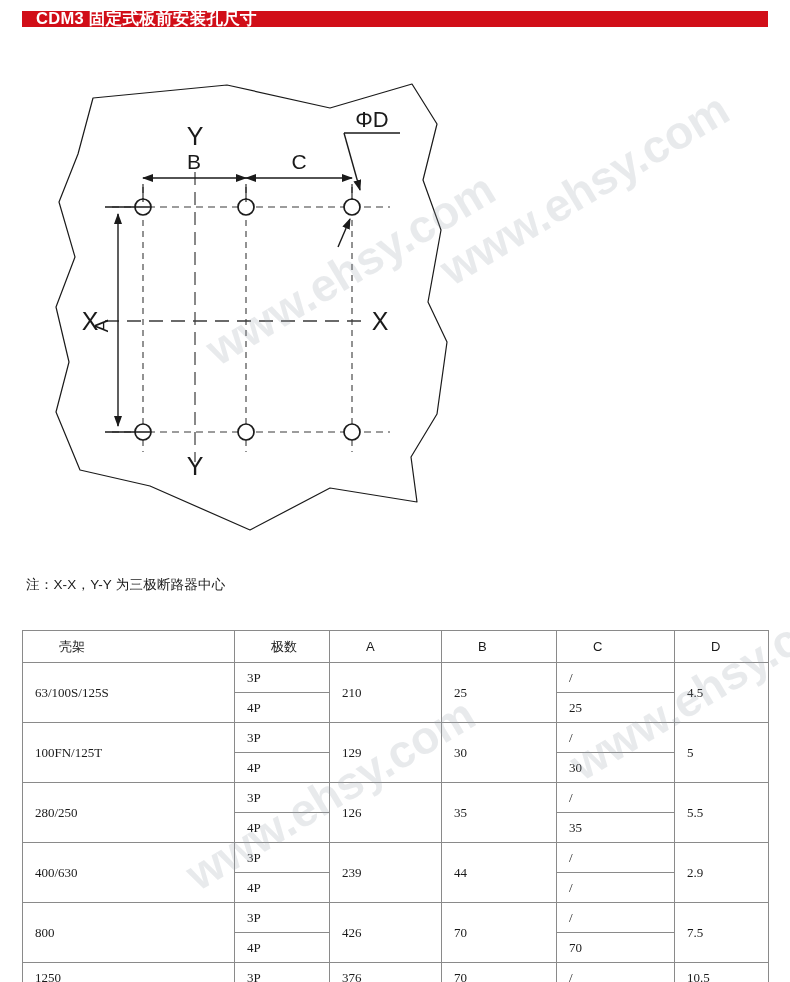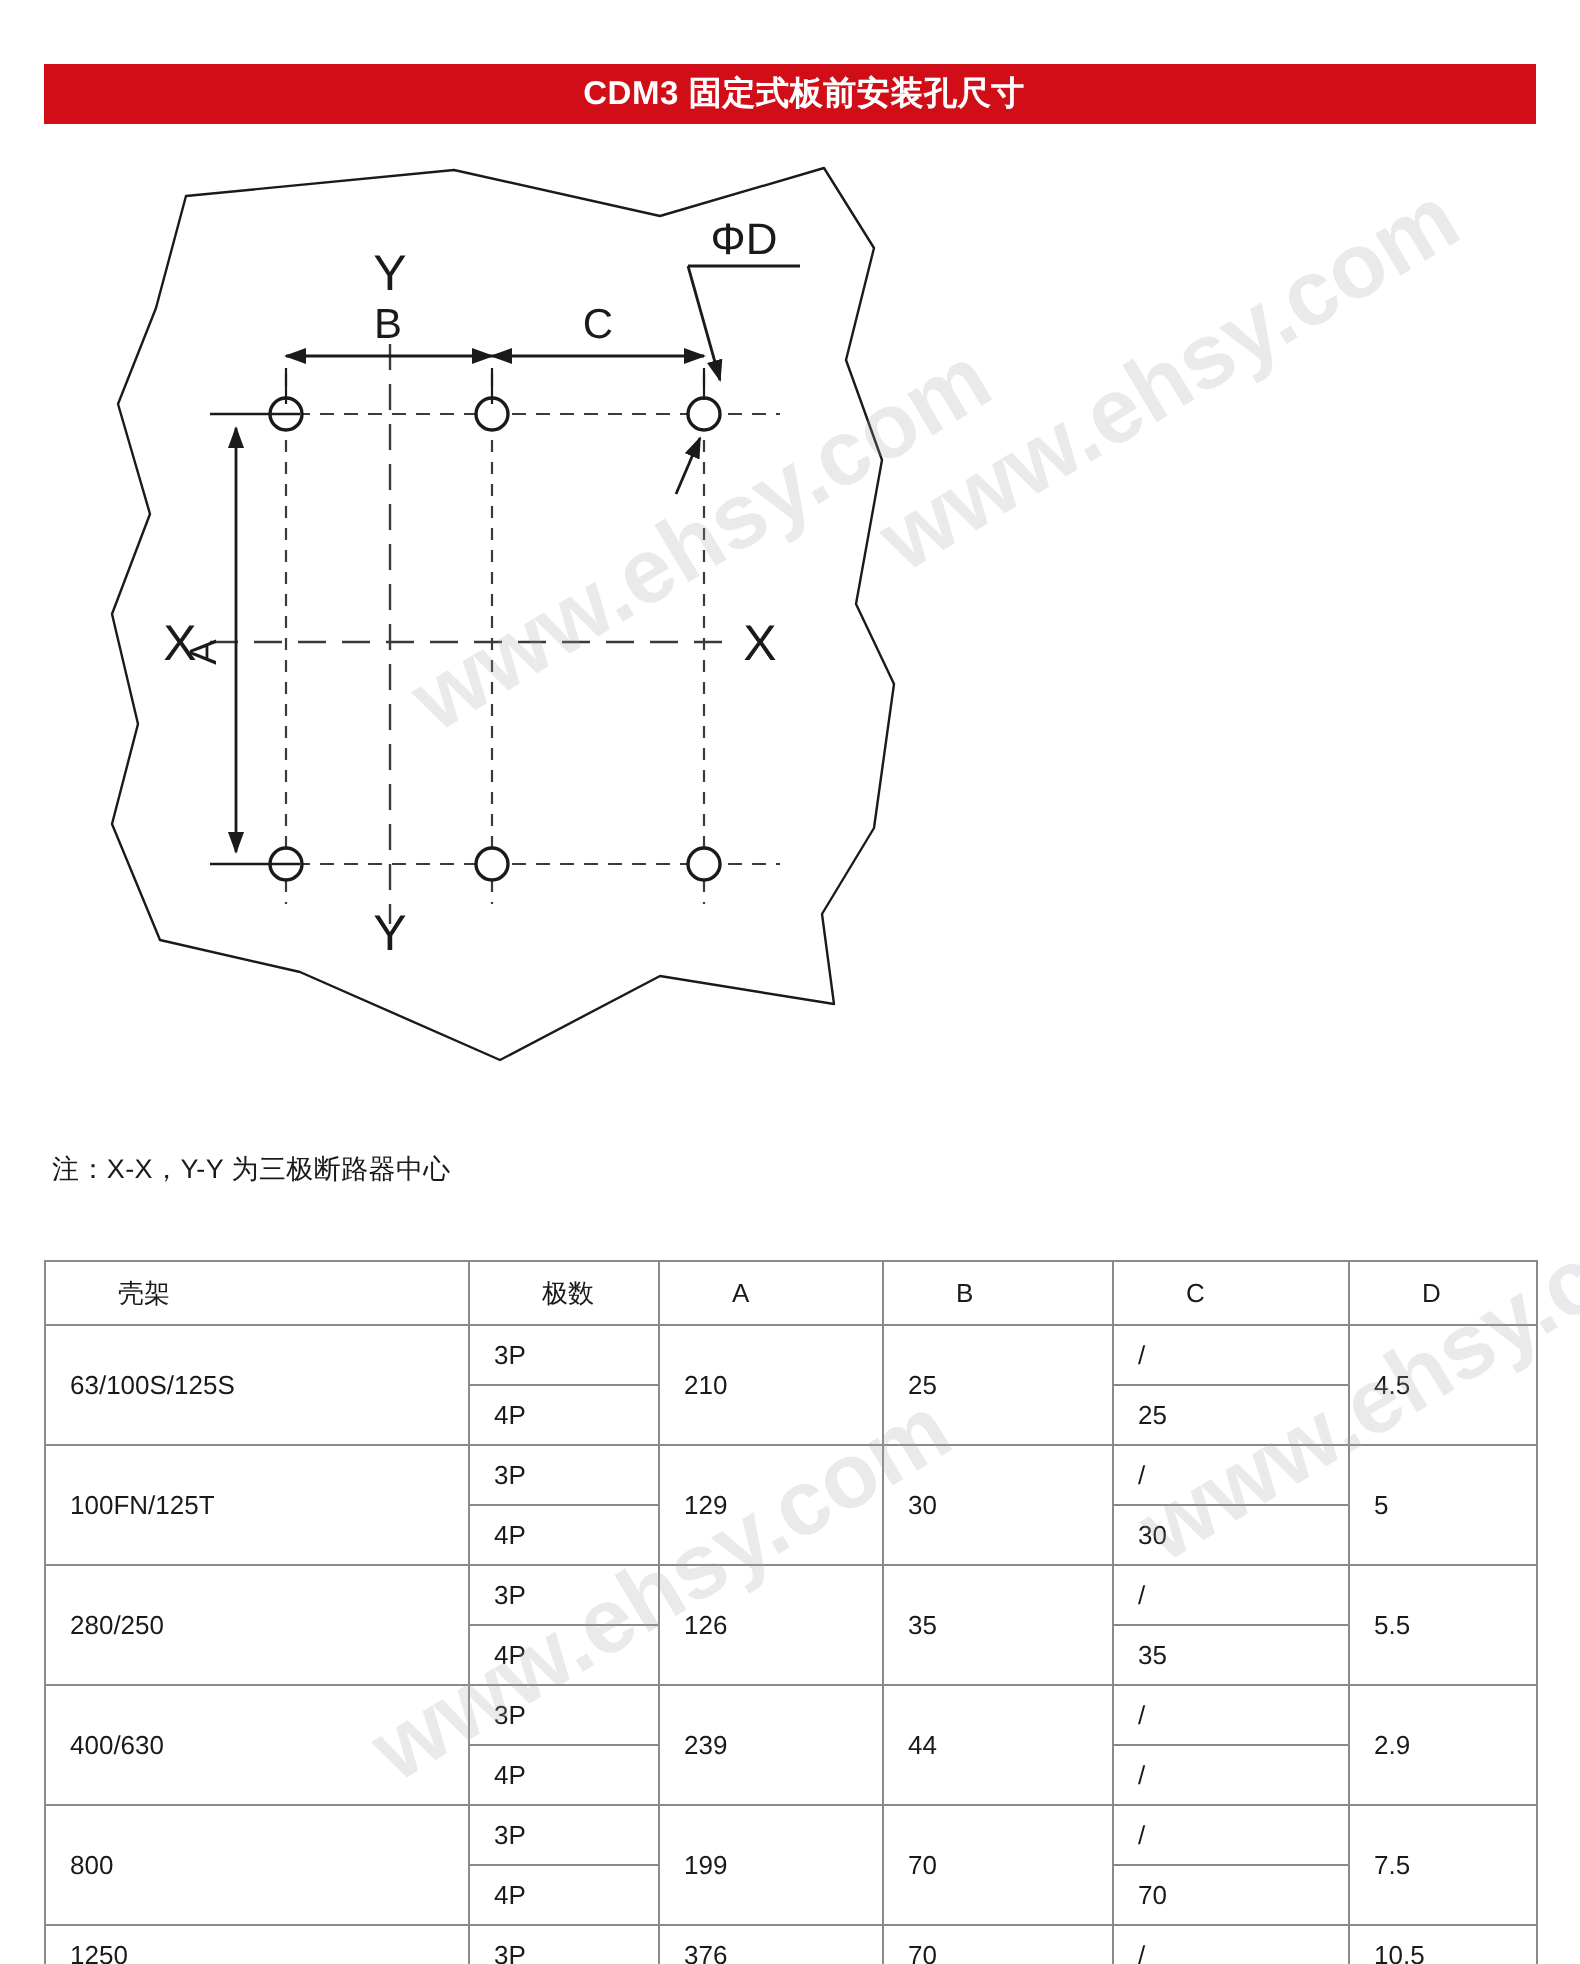--- a/index.html
+++ b/index.html
@@ -13,27 +13,26 @@
     position: relative;
     overflow: hidden;
     font-family: "Liberation Sans", "DejaVu Sans", sans-serif;
     color: #1a1a1a;
   }
 
   
   #header-bar {
     position: absolute;
     left: 22px;
-    top: 32px;
+    top: 11px;
     width: 746px;
-    height: 30px;
+    height: 16px;
     background: #d10e18;
     display: flex;
     align-items: center;
-    justify-content: center;
   }
   #header-title {
     color: #ffffff;
     font-size: 16.5px;
     font-weight: bold;
     letter-spacing: 0.3px;
     padding-left: 14px;
     white-space: nowrap;
   }
 
@@ -82,21 +81,21 @@
     border: 1px solid #8a8a8a;
     padding: 0 0 0 12px;
     height: 28px;
     vertical-align: middle;
     text-align: left;
     color: #1a1a1a;
     background: transparent;
     font-weight: normal;
   }
   table.spec td.hdr { height: 31px; padding-left: 36px; }
-  table.spec td.tall { height: 29px; }
+  table.spec td.tall { height: 29px; font-family: Liberation Serif, serif; }
 
   
   table.spec { border: 1.3px solid #6e6e6e; }
 
   
   .wm {
     position: absolute;
     font-family: "Liberation Sans", "DejaVu Sans", sans-serif;
     color: #9aa3ad;
     opacity: 0.22;
@@ -268,21 +267,21 @@
         <td class="tall" rowspan="2">2.9</td>
       </tr>
       <tr>
         <td class="tall">4P</td>
         <td class="tall">/</td>
       </tr>
 
       <tr>
         <td class="tall" rowspan="2">800</td>
         <td class="tall">3P</td>
-        <td class="tall" rowspan="2">199</td>
+        <td class="tall" rowspan="2">426</td>
         <td class="tall" rowspan="2">70</td>
         <td class="tall">/</td>
         <td class="tall" rowspan="2">7.5</td>
       </tr>
       <tr>
         <td class="tall">4P</td>
         <td class="tall">70</td>
       </tr>
 
       <tr>

